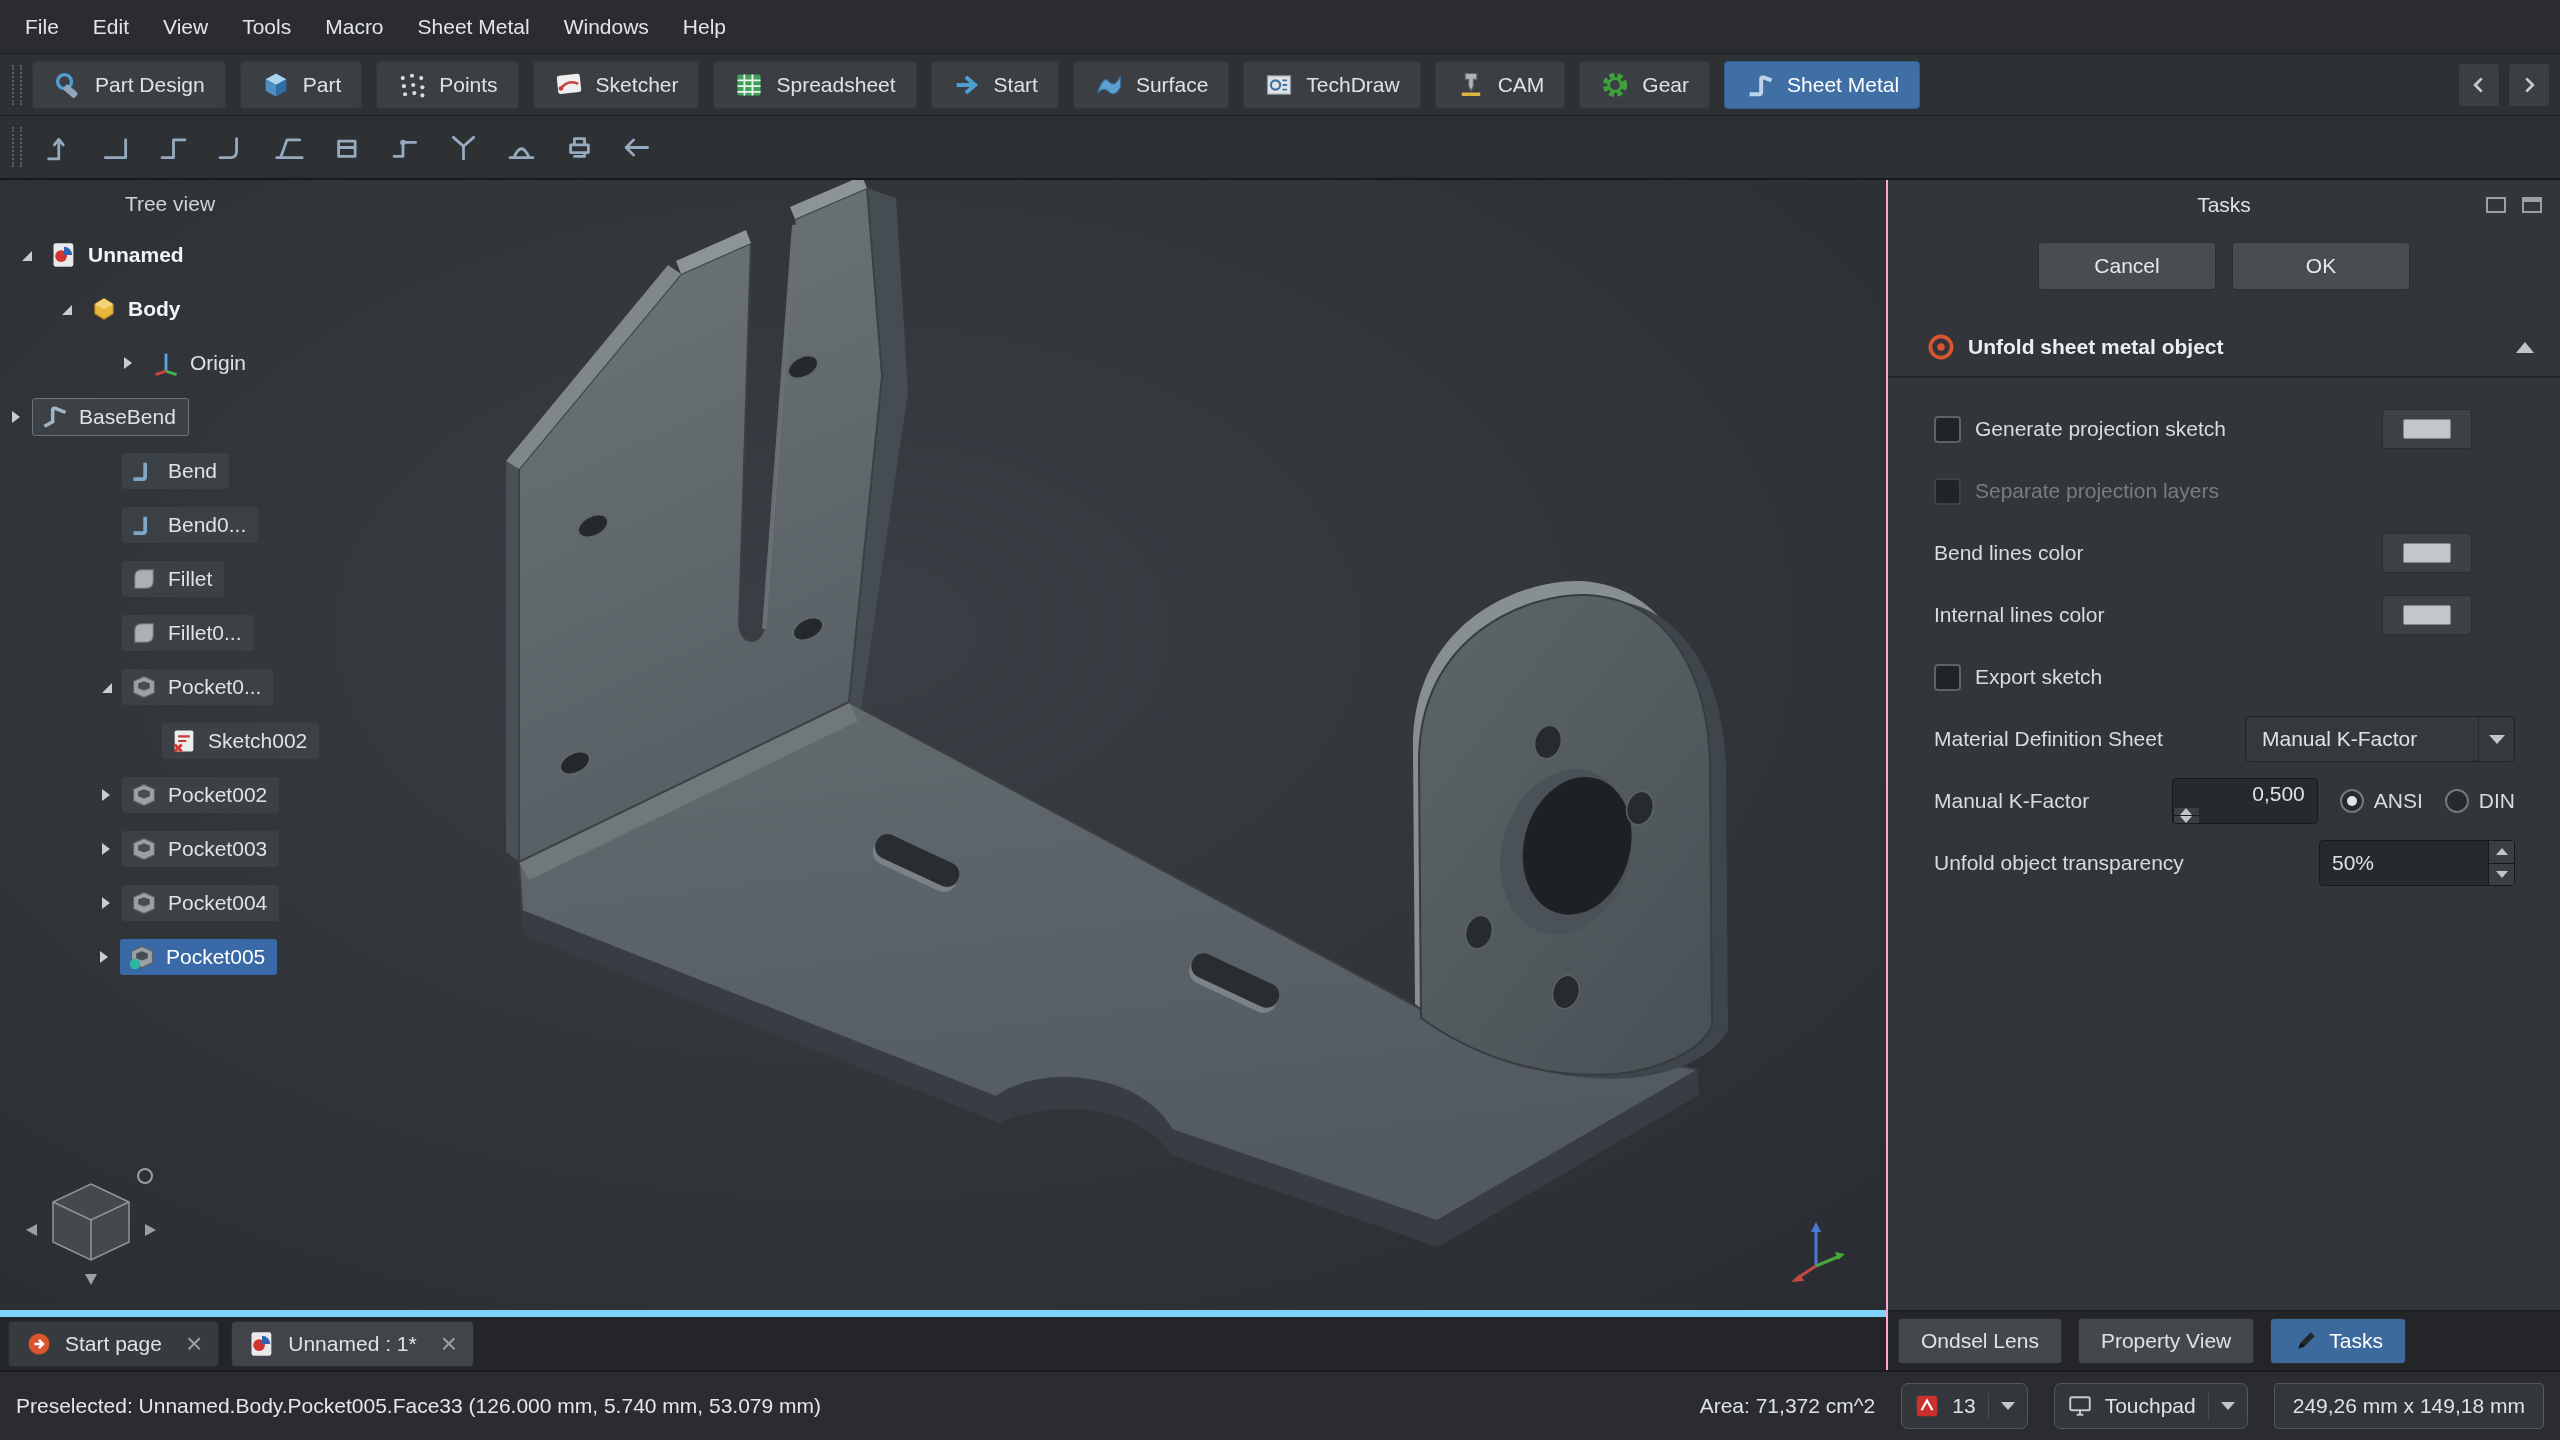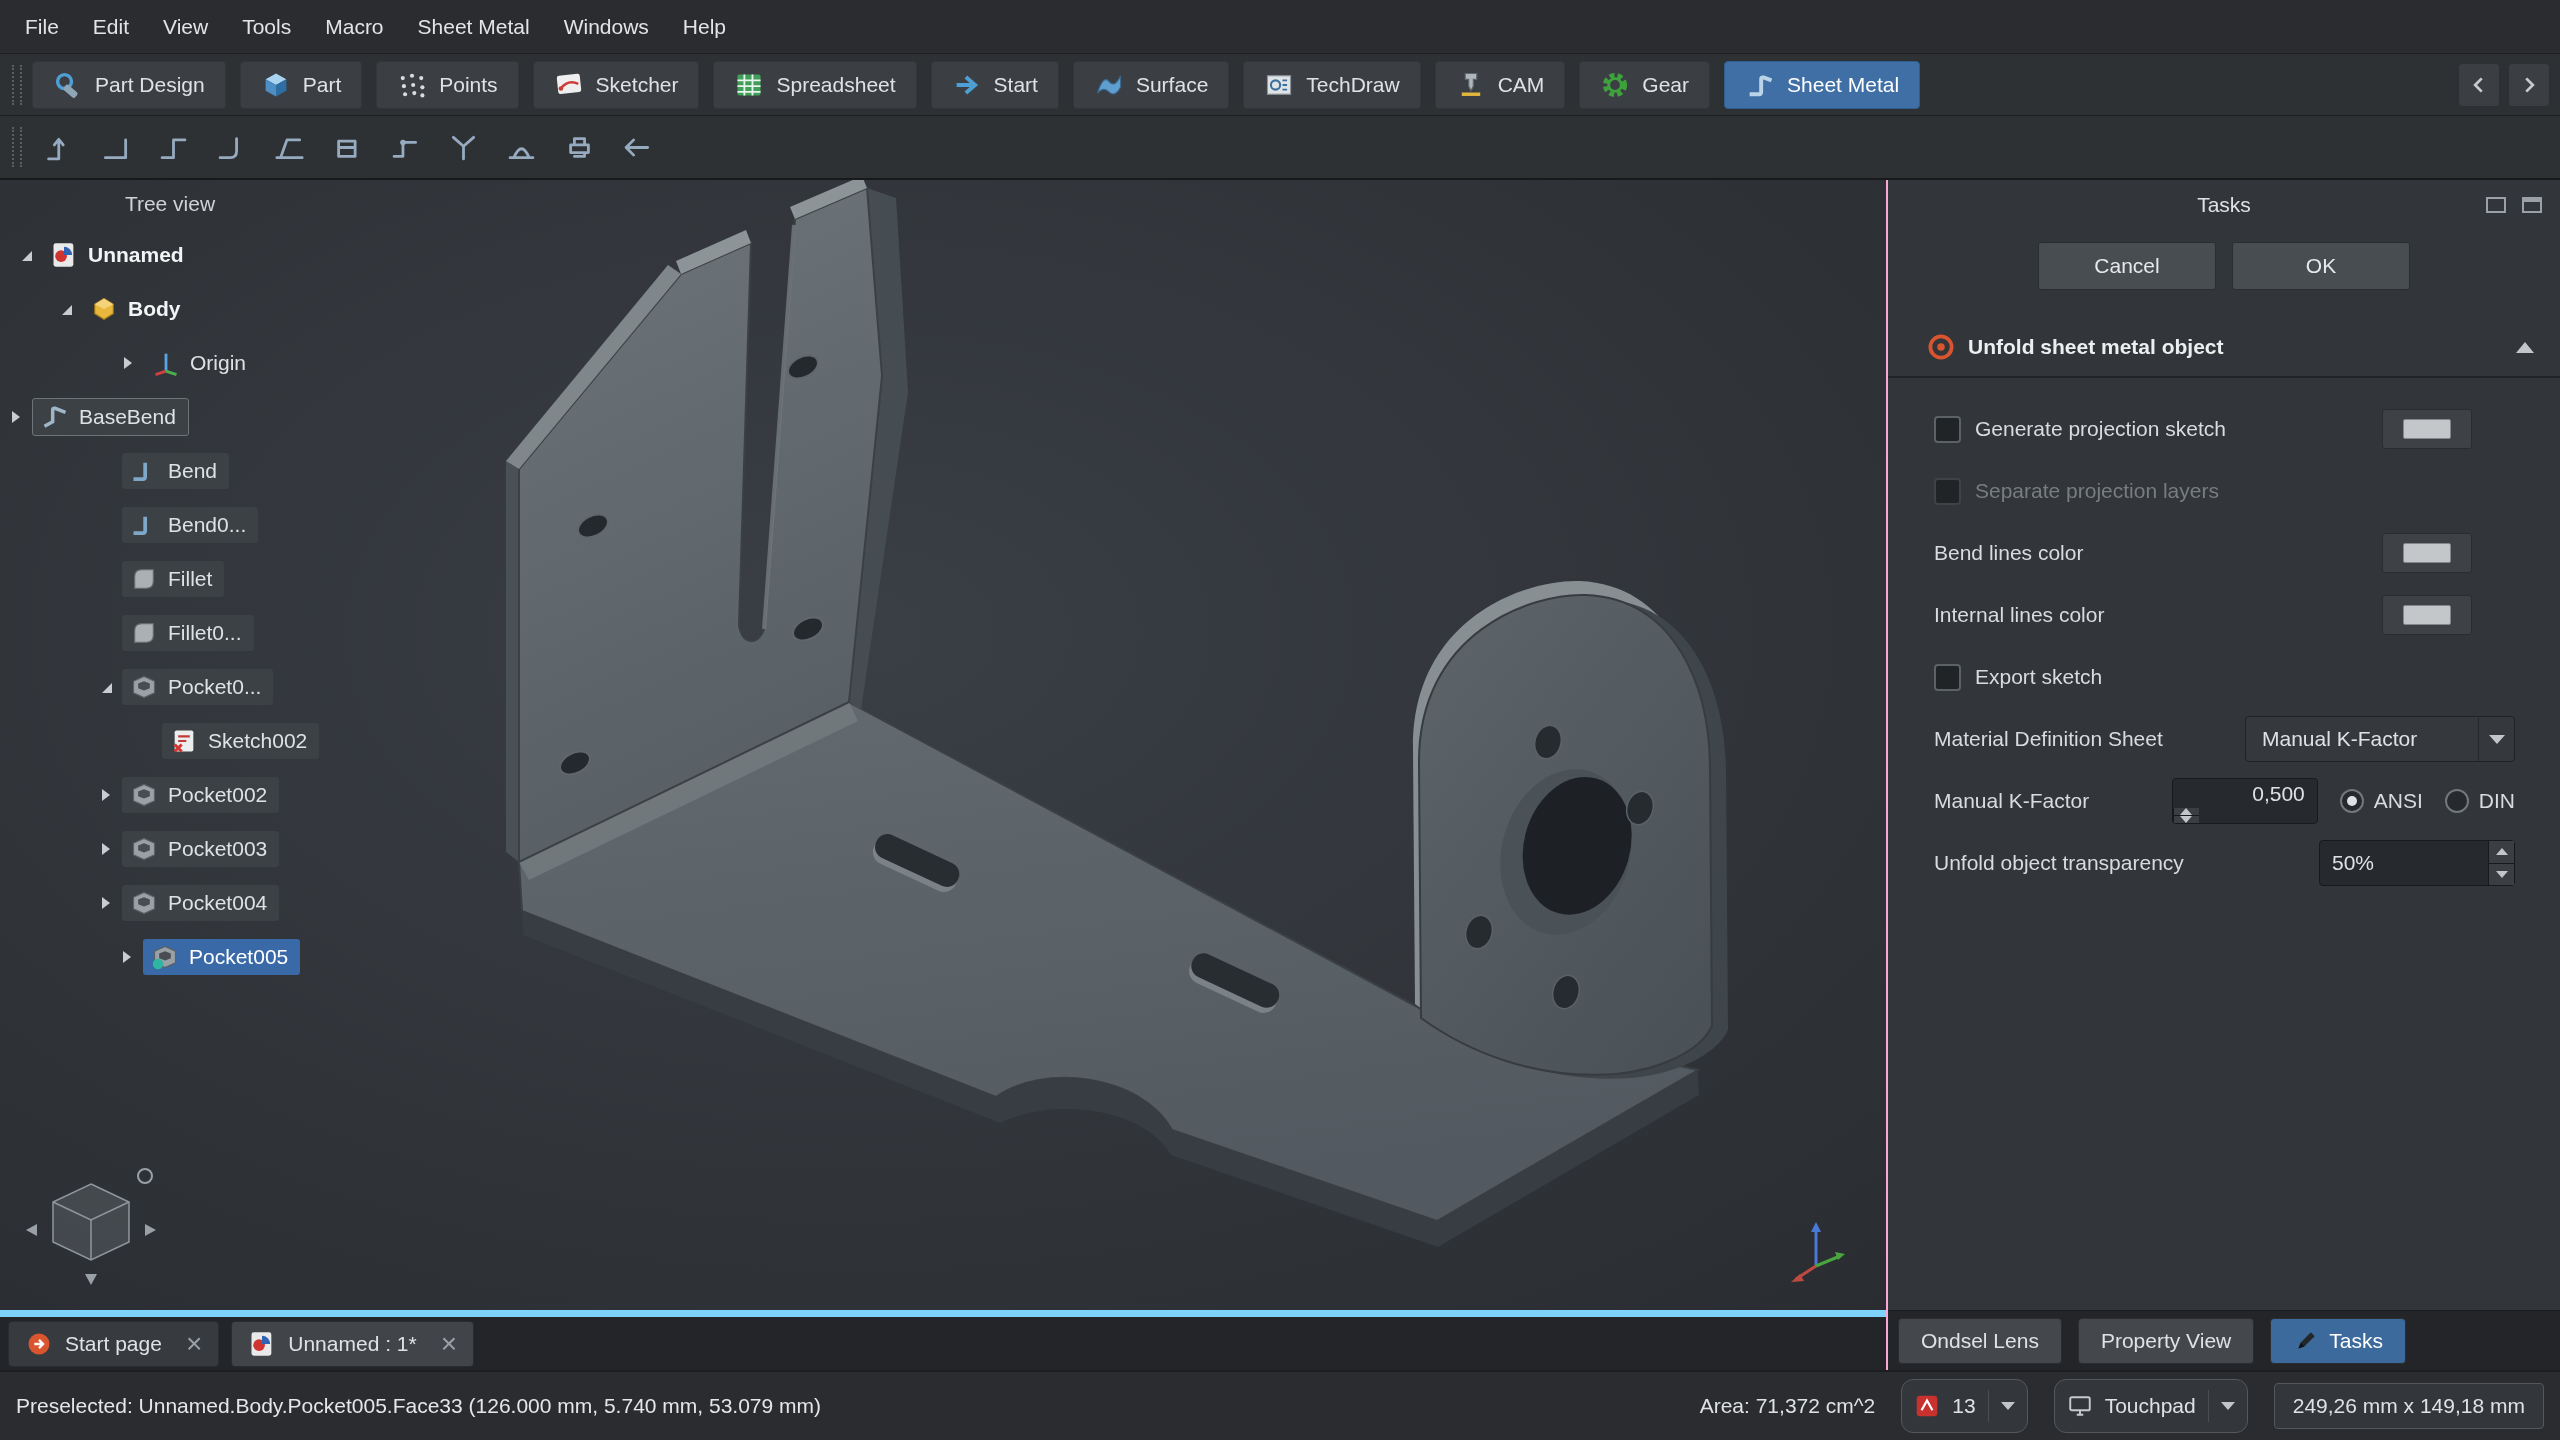--- a/index.html
+++ b/index.html
@@ -99,21 +99,21 @@
 
 .pbtns{height:60px;background:#232528;border-top:1px solid #1a1c1e;display:flex;align-items:center;gap:16px;padding:0 10px}
 .pbtn{height:46px;padding:0 22px;background:#44484d;border:1px solid #2b2e31;border-radius:4px;display:flex;align-items:center;gap:10px;white-space:nowrap}
 .pbtn.active{background:#3d6a9c;color:#fff}
 .pbtn svg{width:26px;height:26px;display:block}
 
 
 .statusbar{height:70px;background:#2a2c2f;border-top:2px solid #1b1d1f;display:flex;align-items:center;padding:0 16px;gap:26px}
 .sb-left{flex:1;color:#e4e6e8;white-space:nowrap}
 .sb-area{color:#dfe2e4;white-space:nowrap}
-.sb-combo{height:54px;background:#33373b;border:1px solid #54585c;border-radius:12px;display:flex;align-items:center;padding:0 12px;gap:12px}
+.sb-combo{height:46px;background:#33373b;border:1px solid #54585c;border-radius:7px;display:flex;align-items:center;padding:0 12px;gap:12px}
 .sb-ic svg{width:26px;height:26px;display:block}
 .sb-arrow{padding-left:12px;border-left:1px solid #4a4e52;height:60%;display:flex;align-items:center}
 .sb-arrow::after{content:'';border-left:7px solid transparent;border-right:7px solid transparent;border-top:8px solid #c2c6c9}
 .sb-dims{height:46px;background:#33373b;border:1px solid #54585c;border-radius:4px;display:flex;align-items:center;padding:0 18px;white-space:nowrap}
 </style>
 </head>
 <body>
 
 <div class="menubar" id="menubar">
     <div class="menu-item">File</div>
@@ -569,21 +569,21 @@
               <span class="chip boxed">
                 <span class="t-ic">
                   <svg viewBox="0 0 24 24">
                     <path d="M3 7 L12 3 L21 7 L21 17 L12 21 L3 17 Z" fill="#9aa1a6" stroke="#5b6165"></path>
                     <path d="M7 9 L12 7 L17 9 L17 13 L12 15 L7 13 Z" fill="#474d52"></path>
                   </svg>
                 </span>
                 <span class="t-label">Pocket004</span>
               </span>
             </div>
-            <div class="tree-row" style="padding-left: 111px;">
+            <div class="tree-row" style="padding-left: 88px;">
               <span class="exp">
                 <svg width="20" height="20" viewBox="0 0 20 20">
                   <path d="M6 4 L14 10 L6 16 Z" fill="#c9cdd1"></path>
                 </svg>
               </span>
               <span class="chip selected">
                 <span class="t-ic">
                   <svg viewBox="0 0 24 24">
                     <path d="M3 7 L12 3 L21 7 L21 17 L12 21 L3 17 Z" fill="#9aa1a6" stroke="#5b6165"></path>
                     <path d="M7 9 L12 7 L17 9 L17 13 L12 15 L7 13 Z" fill="#474d52"></path>

